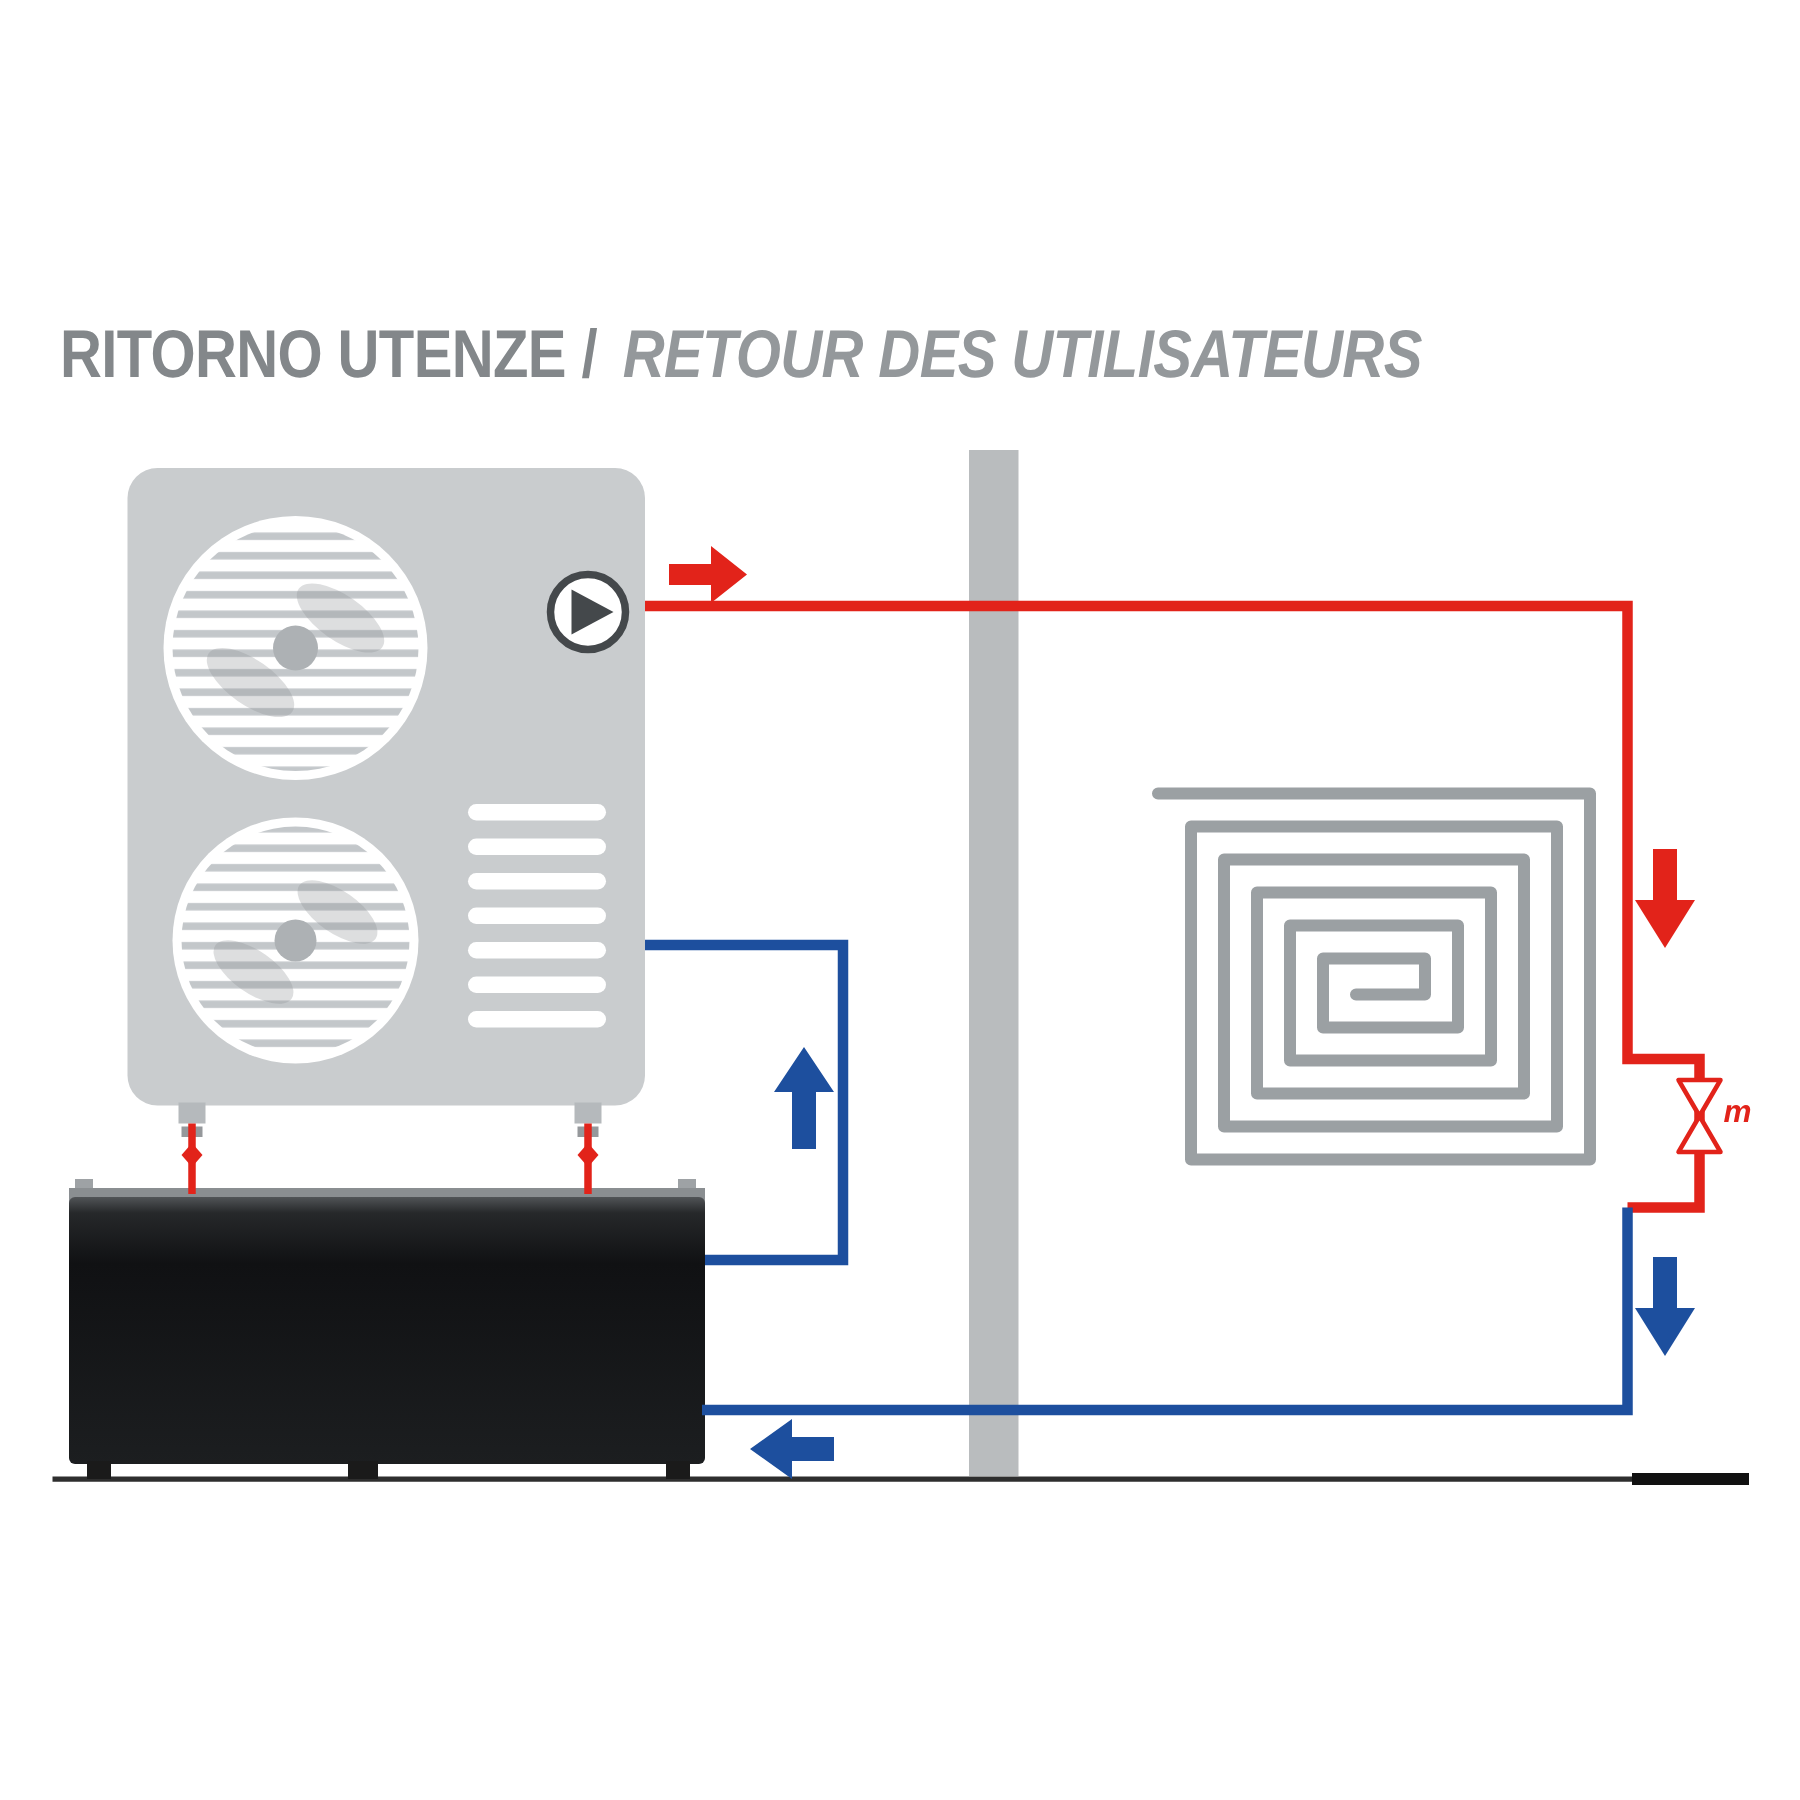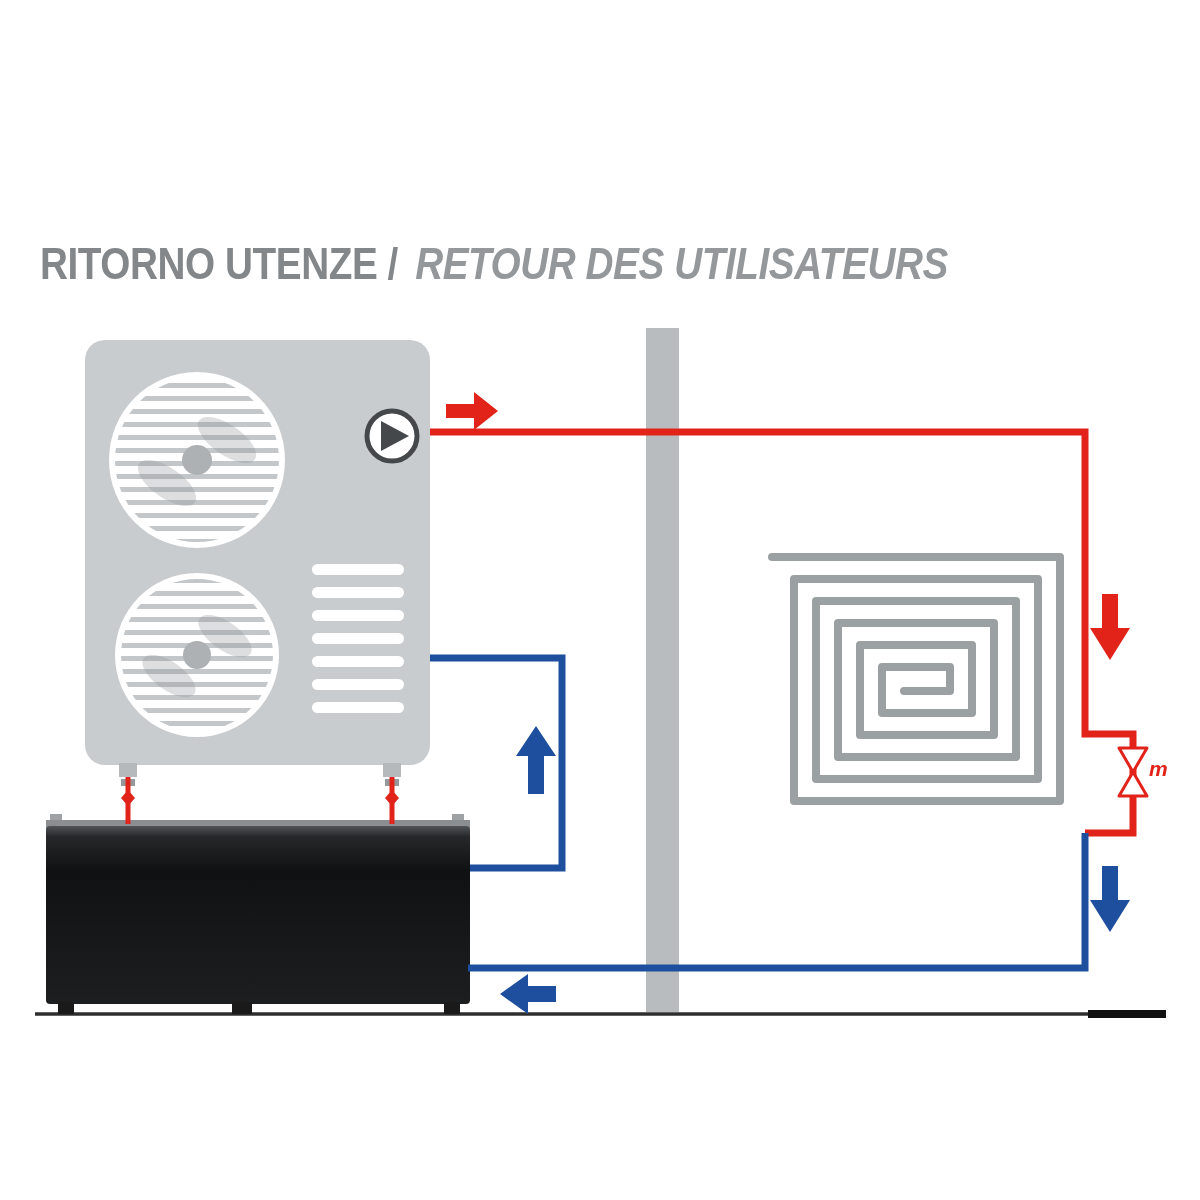--- a/index.html
+++ b/index.html
@@ -7,21 +7,20 @@
     padding: 0;
     background: #ffffff;
     font-family: "Liberation Sans", sans-serif;
   }
   #canvas {
     position: relative;
     width: 1200px;
     height: 1012px;
     background: #ffffff;
     overflow: hidden;
-    margin-top: 28px;
   }
   .title {
     position: absolute;
     left: 40px;
     top: 210px;
     font-size: 45px;
     font-weight: 700;
     letter-spacing: -0.5px;
     white-space: nowrap;
     transform: scaleX(0.86);

